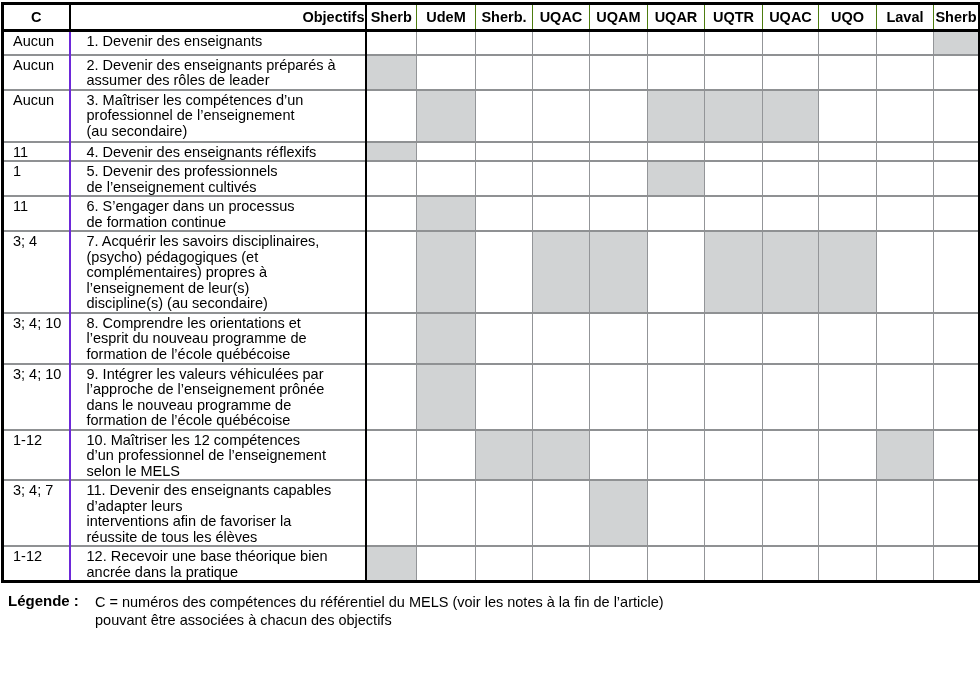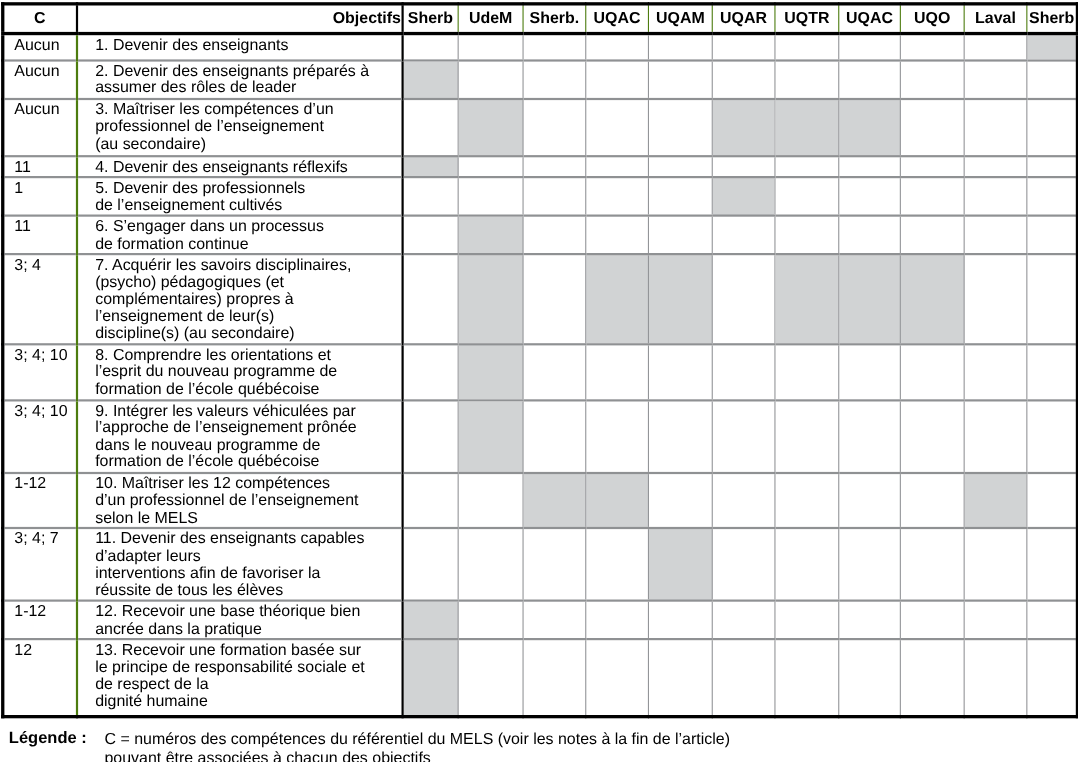--- a/index.html
+++ b/index.html
@@ -22,21 +22,21 @@
   }
   th.h-c{border-left:none;border-right:2px solid #000;}
   th.h-obj{text-align:right;padding-left:7px;border-left:none;border-right:2px solid #000;}
   th.h-uni-first{border-left:none;}
   td{
     font-size:14.5px;line-height:15.5px;vertical-align:top;
     border:1px solid #939598;border-top-width:2px;border-top-color:#8f9193;
     padding:2px 2px 0 2px;overflow:hidden;
   }
   tbody tr:first-child td{border-top:none;}
-  td.c-col{padding-left:9px;border-left:none;border-right:2px solid #4d7c0f;}
+  td.c-col{padding-left:9px;border-left:none;border-right:2px solid #6d28d9;}
   td.obj-col{padding-left:16px;padding-right:4px;white-space:pre-line;border-left:none;border-right:2px solid #000;}
   td.uni-first{border-left:none;}
   
   tbody tr:nth-child(1){height:24px;}
   tbody tr:nth-child(2){height:33px;}
   tbody tr:nth-child(3){height:52px;}
   tbody tr:nth-child(4){height:18px;}
   tbody tr:nth-child(5){height:35px;}
   tbody tr:nth-child(6){height:33px;}
   tbody tr:nth-child(7){height:79px;}
@@ -291,38 +291,20 @@
         <td class=""></td>
         <td class=""></td>
         <td class=""></td>
         <td class=""></td>
         <td class=""></td>
         <td class=""></td>
         <td class=""></td>
         <td class=""></td>
         <td class=""></td>
       </tr>
-      <tr>
-        <td class="c-col">12</td>
-        <td class="obj-col">13. Recevoir une formation basée sur
-le principe de responsabilité sociale et
-de respect de la
-dignité humaine</td>
-        <td class="uni-first" style="background: rgb(209, 211, 212);"></td>
-        <td class=""></td>
-        <td class=""></td>
-        <td class=""></td>
-        <td class=""></td>
-        <td class=""></td>
-        <td class=""></td>
-        <td class=""></td>
-        <td class=""></td>
-        <td class=""></td>
-        <td class=""></td>
-      </tr>
     </tbody>
 </table>
 
 <div class="legend">
   <div class="legend-label">Légende :</div>
   <div class="legend-text">C = numéros des compétences du référentiel du MELS (voir les notes à la fin de l’article)
 pouvant être associées à chacun des objectifs</div>
 </div>
 
 </body></html>

